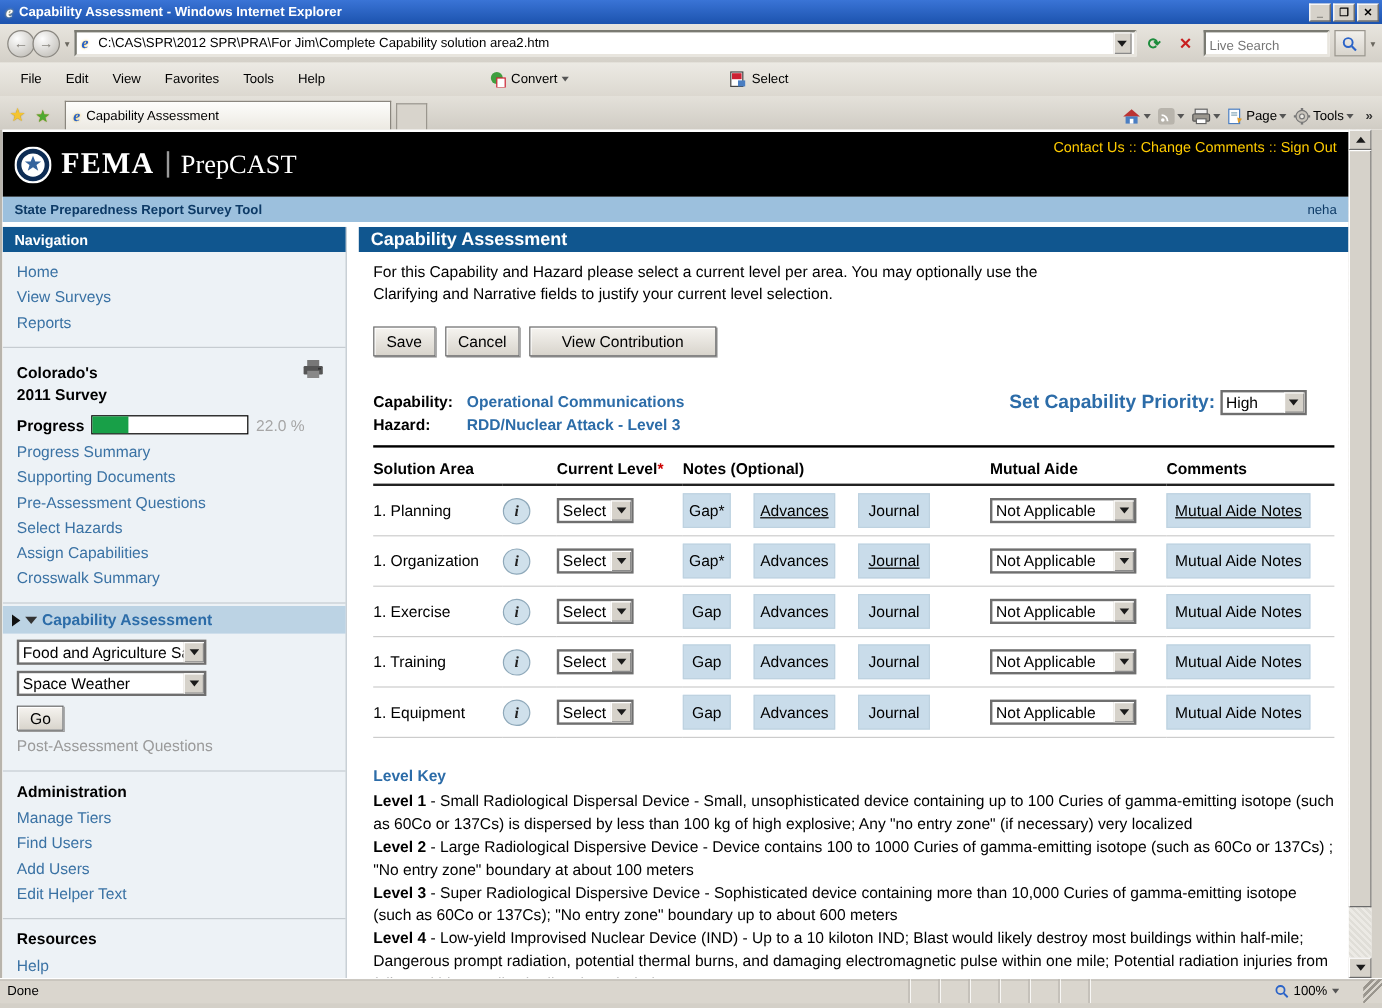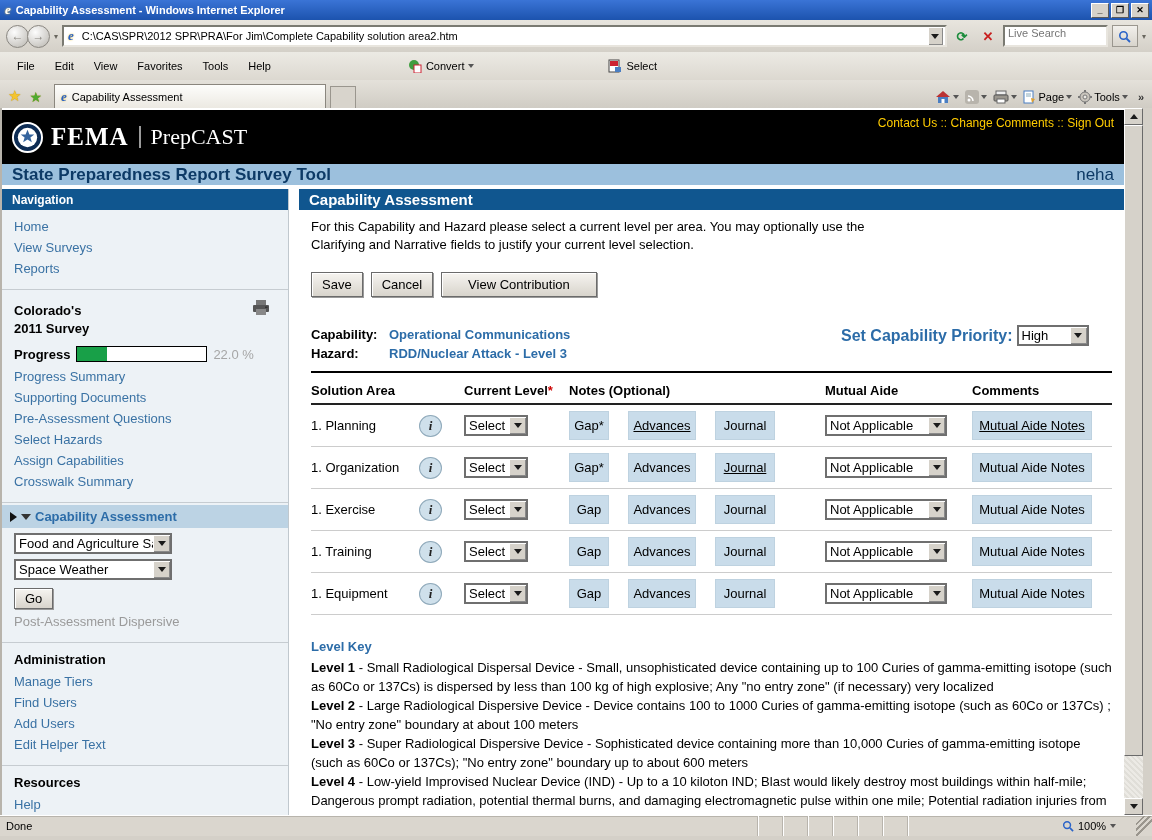--- a/index.html
+++ b/index.html
@@ -16,21 +16,21 @@
   .addrbar { height:32px; background:linear-gradient(#e8e5de,#d4d0c8); display:flex; align-items:center; padding:0 6px; gap:4px; flex:0 0 auto; }
   .navcircle { width:23px; height:23px; border-radius:50%; background:radial-gradient(circle at 35% 30%,#fdfdfd,#b8b5ae); border:1px solid #8a8781; color:#8a8781; display:flex; align-items:center; justify-content:center; font-size:12px; font-weight:bold; }
   .navcircle.fwd { margin-left:-6px; }
   .mini-drop { font-size:8px; color:#6a675f; }
   .addr-field { flex:1; height:22px; background:#fff; border:2px solid; border-color:#7a7a72 #e8e5de #e8e5de #7a7a72; display:flex; align-items:center; padding:0 2px; gap:3px; }
   .addr-field input { flex:1; border:none; outline:none; font-size:11px; font-family:"Liberation Sans",sans-serif; color:#000; background:transparent; }
   .addr-dd { width:15px; height:100%; background:#d6d2ca; display:flex; align-items:center; justify-content:center; box-shadow:inset 1px 1px 0 #fff,inset -1px -1px 0 #8a8a8a; }
   .sq-btn { width:22px; height:22px; display:flex; align-items:center; justify-content:center; font-size:13px; font-weight:bold; }
   .refresh { color:#1c8c3c; }
   .stop { color:#c81e1e; }
-  .search-field { width:100px; min-width:100px; height:22px; background:#fff; border:2px solid; border-color:#7a7a72 #e8e5de #e8e5de #7a7a72; display:flex; align-items:flex-start; padding:0 3px; width:105px; }
+  .search-field { width:100px; min-width:100px; height:22px; background:#fff; border:2px solid; border-color:#7a7a72 #e8e5de #e8e5de #7a7a72; display:flex; align-items:flex-end; padding:0 3px; width:105px; }
   .search-field input { width:100%; border:none; outline:none; font-size:11px; color:#8a8a8a; font-family:"Liberation Sans",sans-serif; background:transparent; }
   .mag-btn { width:26px; height:22px; background:linear-gradient(#f2f0ec,#d8d4cc); border:1px solid #9a968e; display:flex; align-items:center; justify-content:center; }
   .search-field { flex:0 0 auto; }
   #live-search-wrap { width:105px; }
 
   
   .menubar { height:28px; background:linear-gradient(#eceae4,#dcd8d0); display:flex; align-items:center; padding:0 8px; gap:2px; font-size:11px; flex:0 0 auto; }
   .menu-item { padding:3px 9px; color:#000; }
   .menu-ext { display:flex; align-items:center; gap:4px; margin-left:120px; padding:2px 6px; }
   .ext-icn { width:14px; height:14px; display:inline-block; }
@@ -59,21 +59,21 @@
 
   
   .fema-hd { height:54px; background:#000; display:flex; align-items:center; padding:2px 10px; margin-top:2px; flex:0 0 auto; }
   .fema-txt { color:#fff; font:bold 25px "Liberation Serif",serif; letter-spacing:1px; margin-left:8px; }
   .hd-div { width:2px; height:22px; background:#9a9a9a; margin:0 10px; }
   .prepcast-txt { color:#fff; font:22px "Liberation Serif",serif; }
   .hd-links { margin-left:auto; font-size:12px; align-self:flex-start; padding-top:4px; }
   .hd-link { color:#ffcc00; }
   .hd-sep { color:#e0b400; }
 
-  .subhd { height:21px; background:#9cc0dd; display:flex; align-items:center; padding:0 10px; font-size:17px; font-weight:bold; color:#0d3a66; flex:0 0 auto; }
+  .subhd { height:21px; background:#9cc0dd; display:flex; align-items:center; padding:0 10px; font-size:11px; font-weight:bold; color:#0d3a66; flex:0 0 auto; }
   .subhd .user { margin-left:auto; font-weight:normal; color:#0d3a66; }
   .gap4 { height:4px; background:#fff; flex:0 0 auto; }
 
   
   .bodyrow { flex:1; display:flex; overflow:hidden; }
   .sidebar { width:287px; background:#edf2f6; border-right:1px solid #c0c8ce; display:flex; flex-direction:column; flex:0 0 auto; }
   .side-hd { height:21px; background:#10568f; color:#fff; font-size:12px; font-weight:bold; display:flex; align-items:center; padding:0 10px; flex:0 0 auto; }
   .side-section { padding:6px 0 8px 12px; }
   .side-link { display:block; color:#3a72a4; font-size:13px; line-height:21px; text-decoration:none; }
   .side-div { border-top:1px solid #c6ccd1; margin:2px 0; }
@@ -354,21 +354,21 @@
               <span class="combo-text">Space Weather</span>
               <span class="combo-btn">
                   <i class="tri"></i>
                 </span>
             </div>
           </div>
           <div class="side-combo-wrap" style="padding-top:8px;">
             <button class="btn3d">Go</button>
           </div>
           <div class="side-section" style="padding-top:2px;">
-            <span class="gray-link">Post-Assessment Dispersive</span>
+            <span class="gray-link">Post-Assessment Questions</span>
           </div>
           <div class="side-div"></div>
 
           <div class="side-section" style="padding-top:4px;">
             <span class="side-bold">Administration</span>
             <a class="side-link">Manage Tiers</a>
             <a class="side-link">Find Users</a>
             <a class="side-link">Add Users</a>
             <a class="side-link">Edit Helper Text</a>
           </div>

